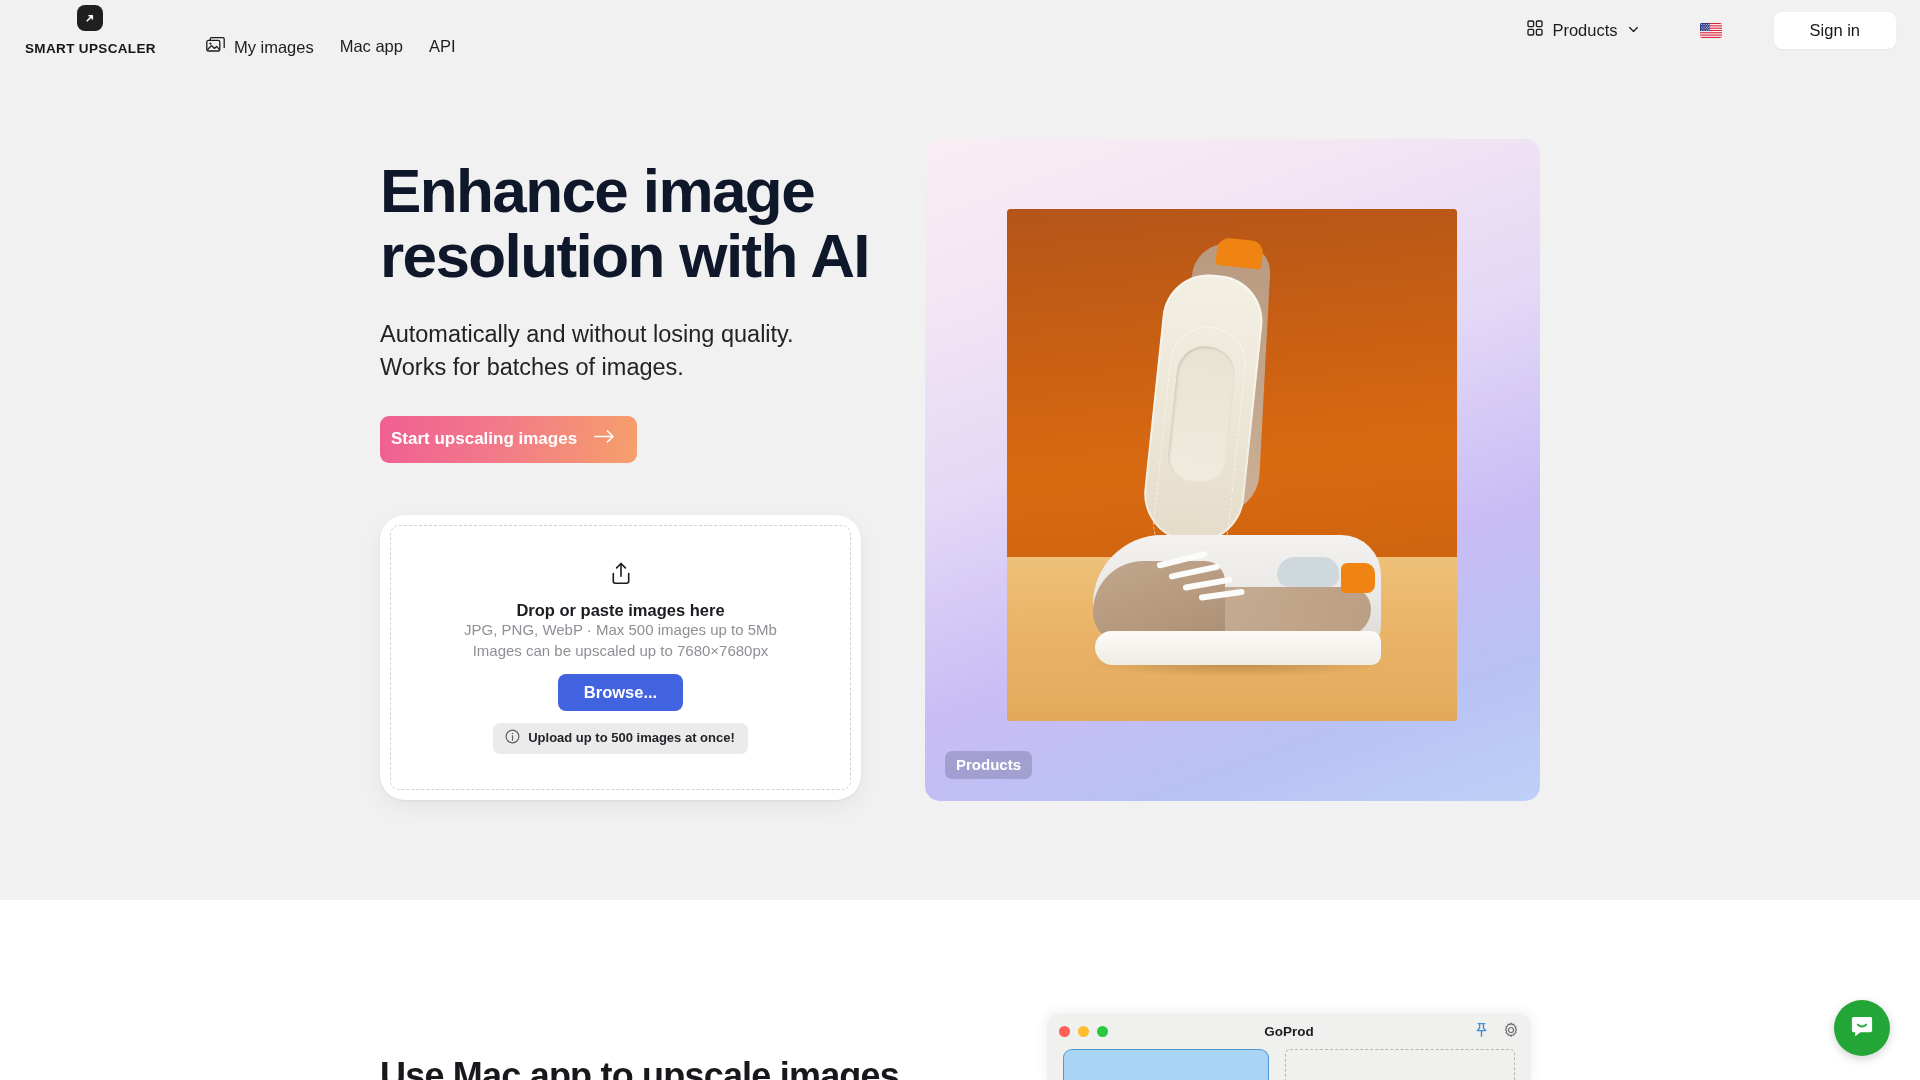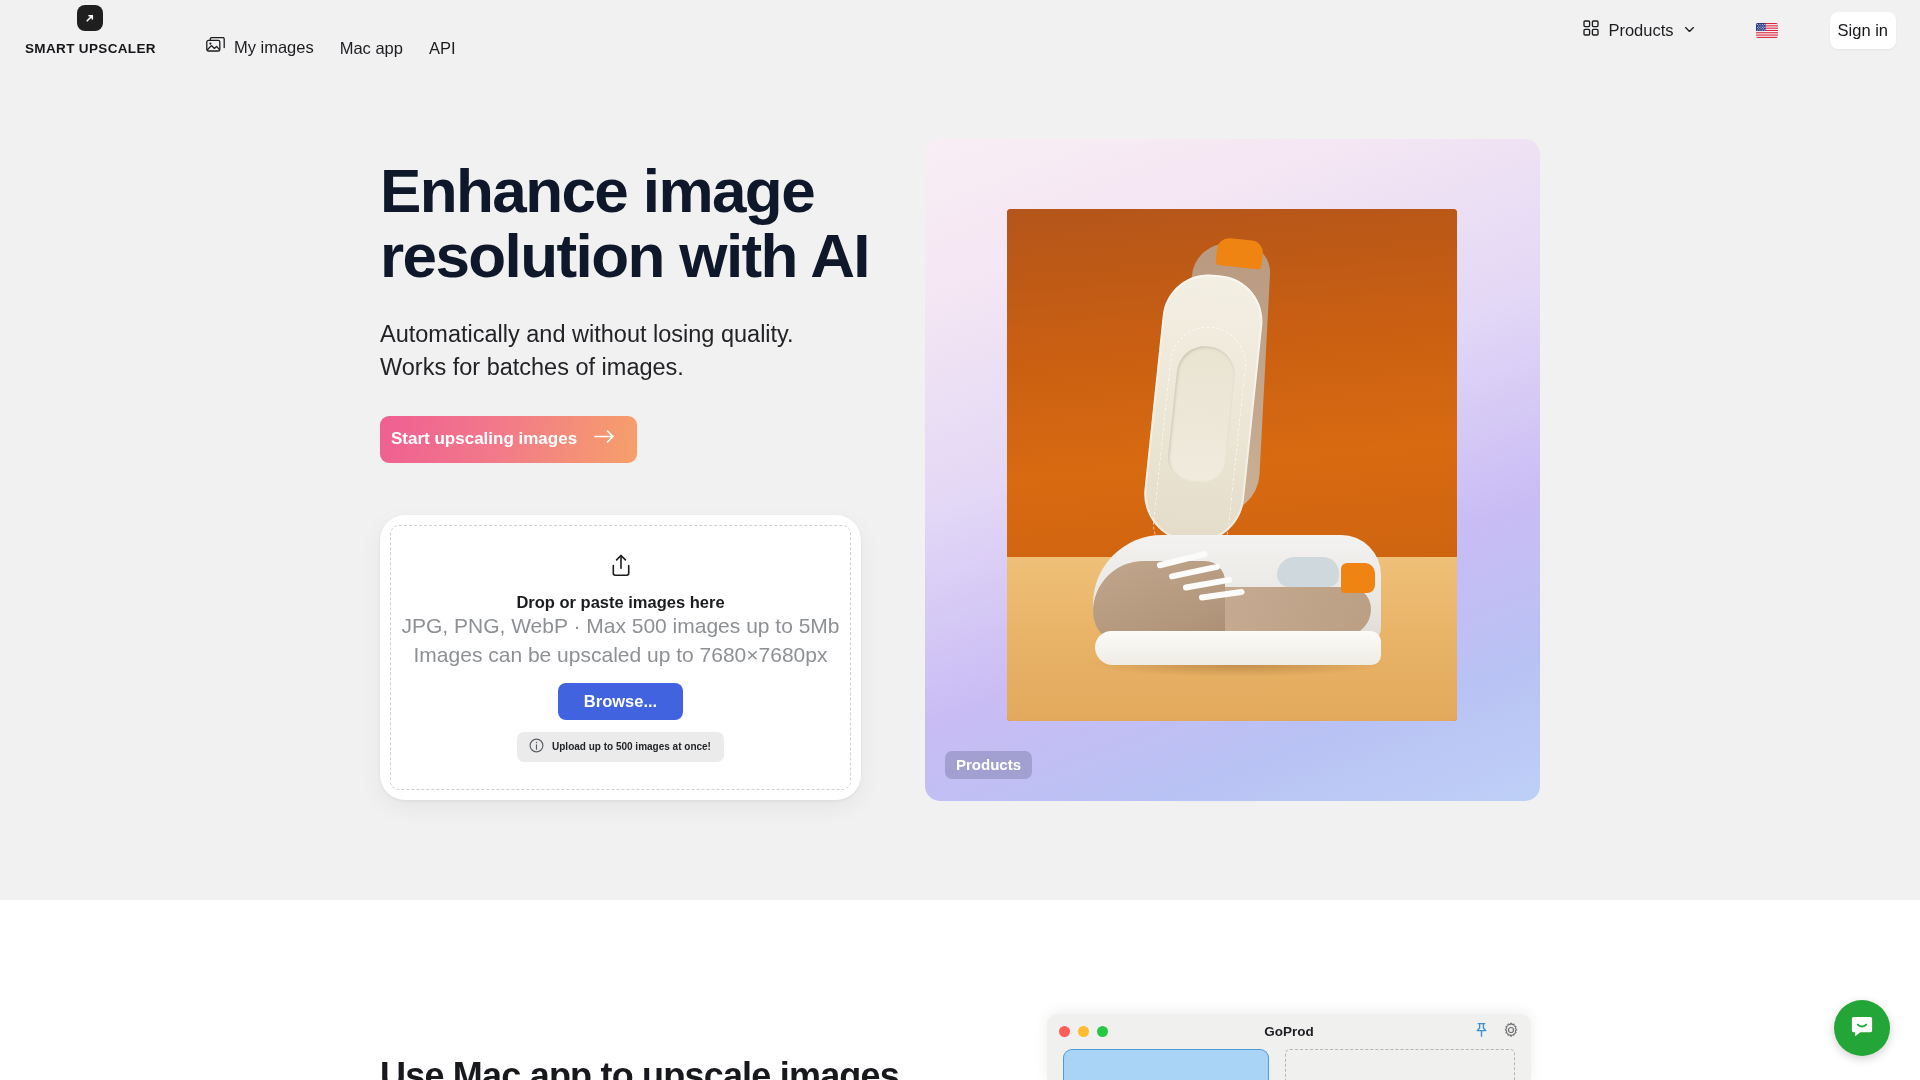--- a/index.html
+++ b/index.html
@@ -46,21 +46,21 @@
   .brand-name {
     font-size: 13.5px;
     font-weight: 700;
     letter-spacing: 0.35px;
     color: #15161a;
     white-space: nowrap;
   }
 
   .nav-links {
     display: flex;
-    align-items: flex-end;
+    align-items: flex-start;
     gap: 26px;
     margin-left: 50px;
     margin-top: 34px;
   }
   .nav-link {
     display: flex;
     align-items: center;
     gap: 9px;
     font-size: 16.5px;
     color: #1c1d21;
@@ -88,21 +88,21 @@
     border-radius: 2px;
     overflow: hidden;
     position: relative;
     margin-right: 52px;
     flex: none;
   }
   .signin-btn {
     background: #ffffff;
     border: none;
     border-radius: 8px;
-    padding: 9px 8px;
+    padding: 9px 36px;
     font-size: 16.5px;
     font-family: "Liberation Sans", sans-serif;
     color: #16171b;
     cursor: pointer;
     box-shadow: 0 1px 2px rgba(0,0,0,0.05);
   }
 
   
   .hero-left {
     position: absolute;
@@ -179,21 +179,21 @@
     align-items: center;
     justify-content: center;
   }
   .drop-title {
     margin-top: 11px;
     font-size: 16.5px;
     font-weight: 700;
     color: #1b1c20;
   }
   .drop-meta {
-    font-size: 21px;
+    font-size: 15px;
     color: #8d9095;
     line-height: 1.36;
     text-align: center;
   }
   .browse-btn {
     margin-top: 13px;
     background: #4163e0;
     border: none;
     border-radius: 8px;
     color: #ffffff;
@@ -204,21 +204,21 @@
     cursor: pointer;
   }
   .upload-note {
     margin-top: 12px;
     display: inline-flex;
     align-items: center;
     gap: 8px;
     background: #ebebec;
     border-radius: 7px;
     padding: 6px 13px 7px 12px;
-    font-size: 10px;
+    font-size: 13px;
     font-weight: 600;
     color: #222428;
     white-space: nowrap;
   }
 
   
   .image-card {
     position: absolute;
     left: 925px;
     top: 139px;

